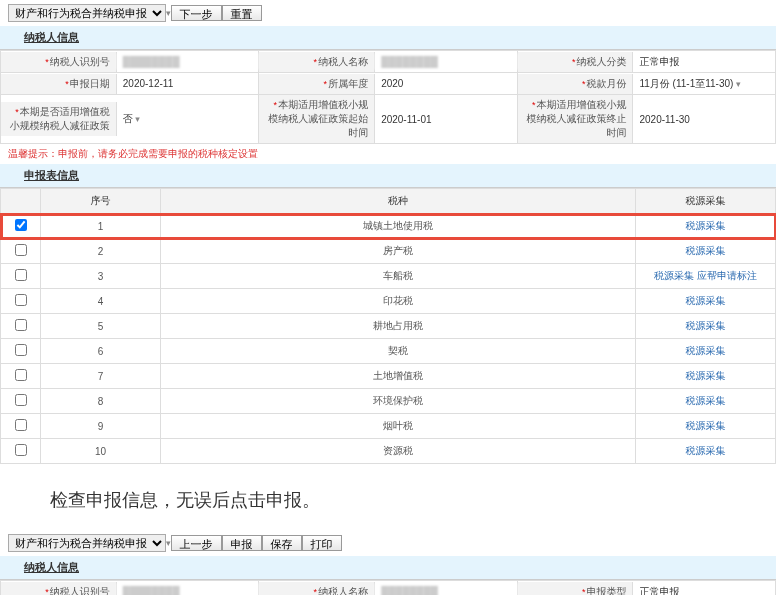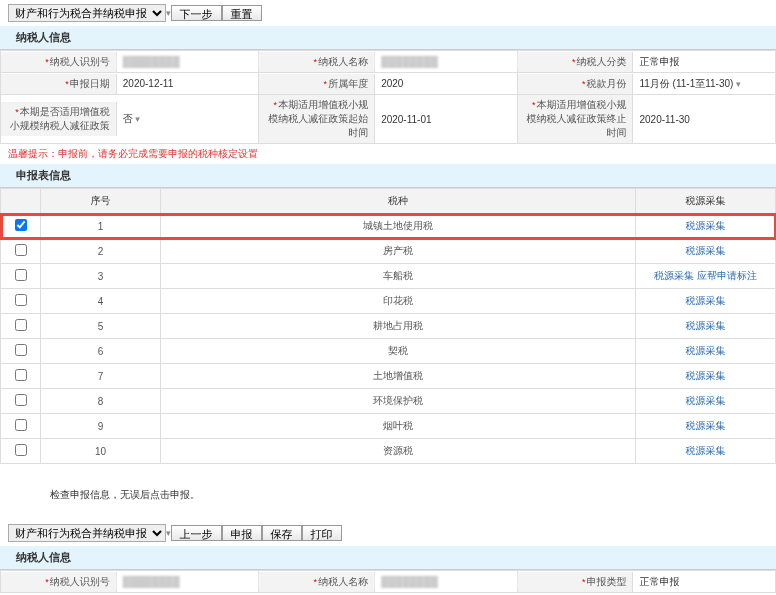--- a/index.html
+++ b/index.html
@@ -1,36 +1,36 @@
 <!DOCTYPE html>
 <html><head>
   <meta charset="utf-8">
   <style>
     * { box-sizing: border-box; margin: 0; padding: 0; }
     body { font-family: "Microsoft YaHei", Arial, sans-serif; font-size: 11px; color: #333; background: #fff; width: 776px; }
     .section { margin-bottom: 8px; }
     .toolbar { display: flex; align-items: center; padding: 4px 8px; }
     .toolbar select { font-size: 11px; padding: 1px 2px; border: 1px solid #aaa; height: 18px; }
     .btn { font-size: 11px; padding: 1px 8px; border: 1px solid #999; background: linear-gradient(#fff,#e8e8e8); cursor: pointer; height: 16px; }
-    .panel-header { background: #e4f4fd; padding: 4px 16px; font-weight: bold; color: #333; border-bottom: 1px solid #ccc; }
+    .panel-header { background: #e4f4fd; padding: 4px 24px; font-weight: bold; color: #333; border-bottom: 1px solid #ccc; text-decoration: underline; }
     .info-grid { display: grid; grid-template-columns: repeat(4, 1fr); border-top: 1px solid #ddd; border-left: 1px solid #ddd; }
     .info-grid3 { grid-template-columns: repeat(3, 1fr); }
     .info-cell { display: flex; border-right: 1px solid #ddd; border-bottom: 1px solid #ddd; align-items: center; min-height: 22px; }
     .info-label { background: #f3f3f3; padding: 3px 6px; text-align: right; width: 45%; color: #555; font-size: 10px; border-right: 1px solid #ddd; }
     .info-value { padding: 3px 6px; flex: 1; font-size: 10px; background: #fff; }
     .info-value.blurred { color: #ccc; filter: blur(1px); }
     .red-asterisk::before { content: "*"; color: #d00; font-size: 9px; margin-right: 1px; }
     .warning-text { color: #d33; font-size: 10px; padding: 3px 8px; }
     .tax-table { width: 100%; border-collapse: collapse; padding-left: 43px; }
     .tax-table th { background: #f3f3f3; padding: 5px 6px; font-weight: normal; color: #333; border: 1px solid #ddd; text-align: center; font-size: 10px; }
     .tax-table td { border: 1px solid #ddd; padding: 5px 6px; text-align: center; font-size: 10px; color: #555; }
     .tax-table td a { color: #2a6ab0; text-decoration: none; }
     .highlight-row { outline: 3px solid #e84a3a; outline-offset: -2px; }
     .checkbox { width: 12px; height: 12px; }
-    .instruction { font-size: 10px; color: #333; margin: 24px 0 18px 50px; }
+    .instruction { font-size: 18px; color: #333; margin: 24px 0 18px 50px; }
     .dropdown-mark { font-size: 9px; color: #888; }
   </style>
 </head>
 <body>
 
 <div class="section">
   <div class="toolbar">
     <select><option>财产和行为税合并纳税申报</option></select>
     <span class="dropdown-mark">▾</span>
     <button class="btn">下一步</button>

